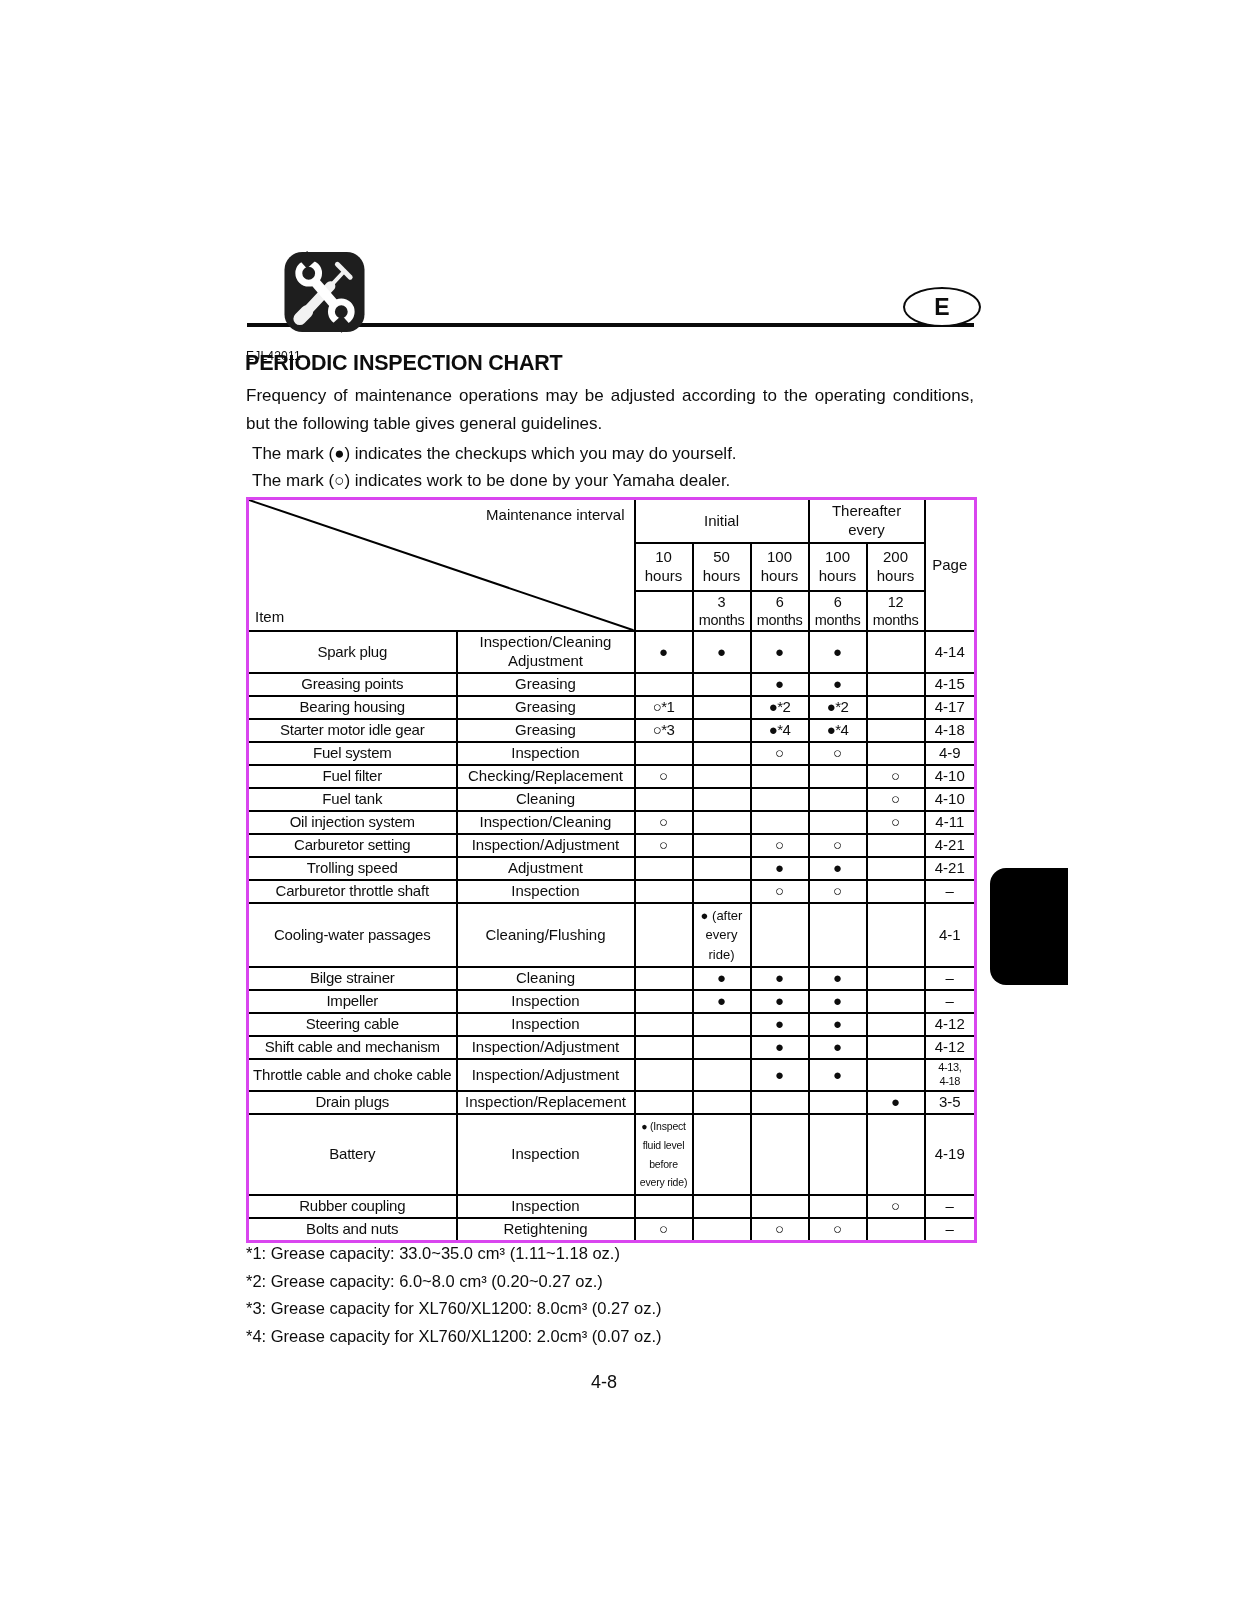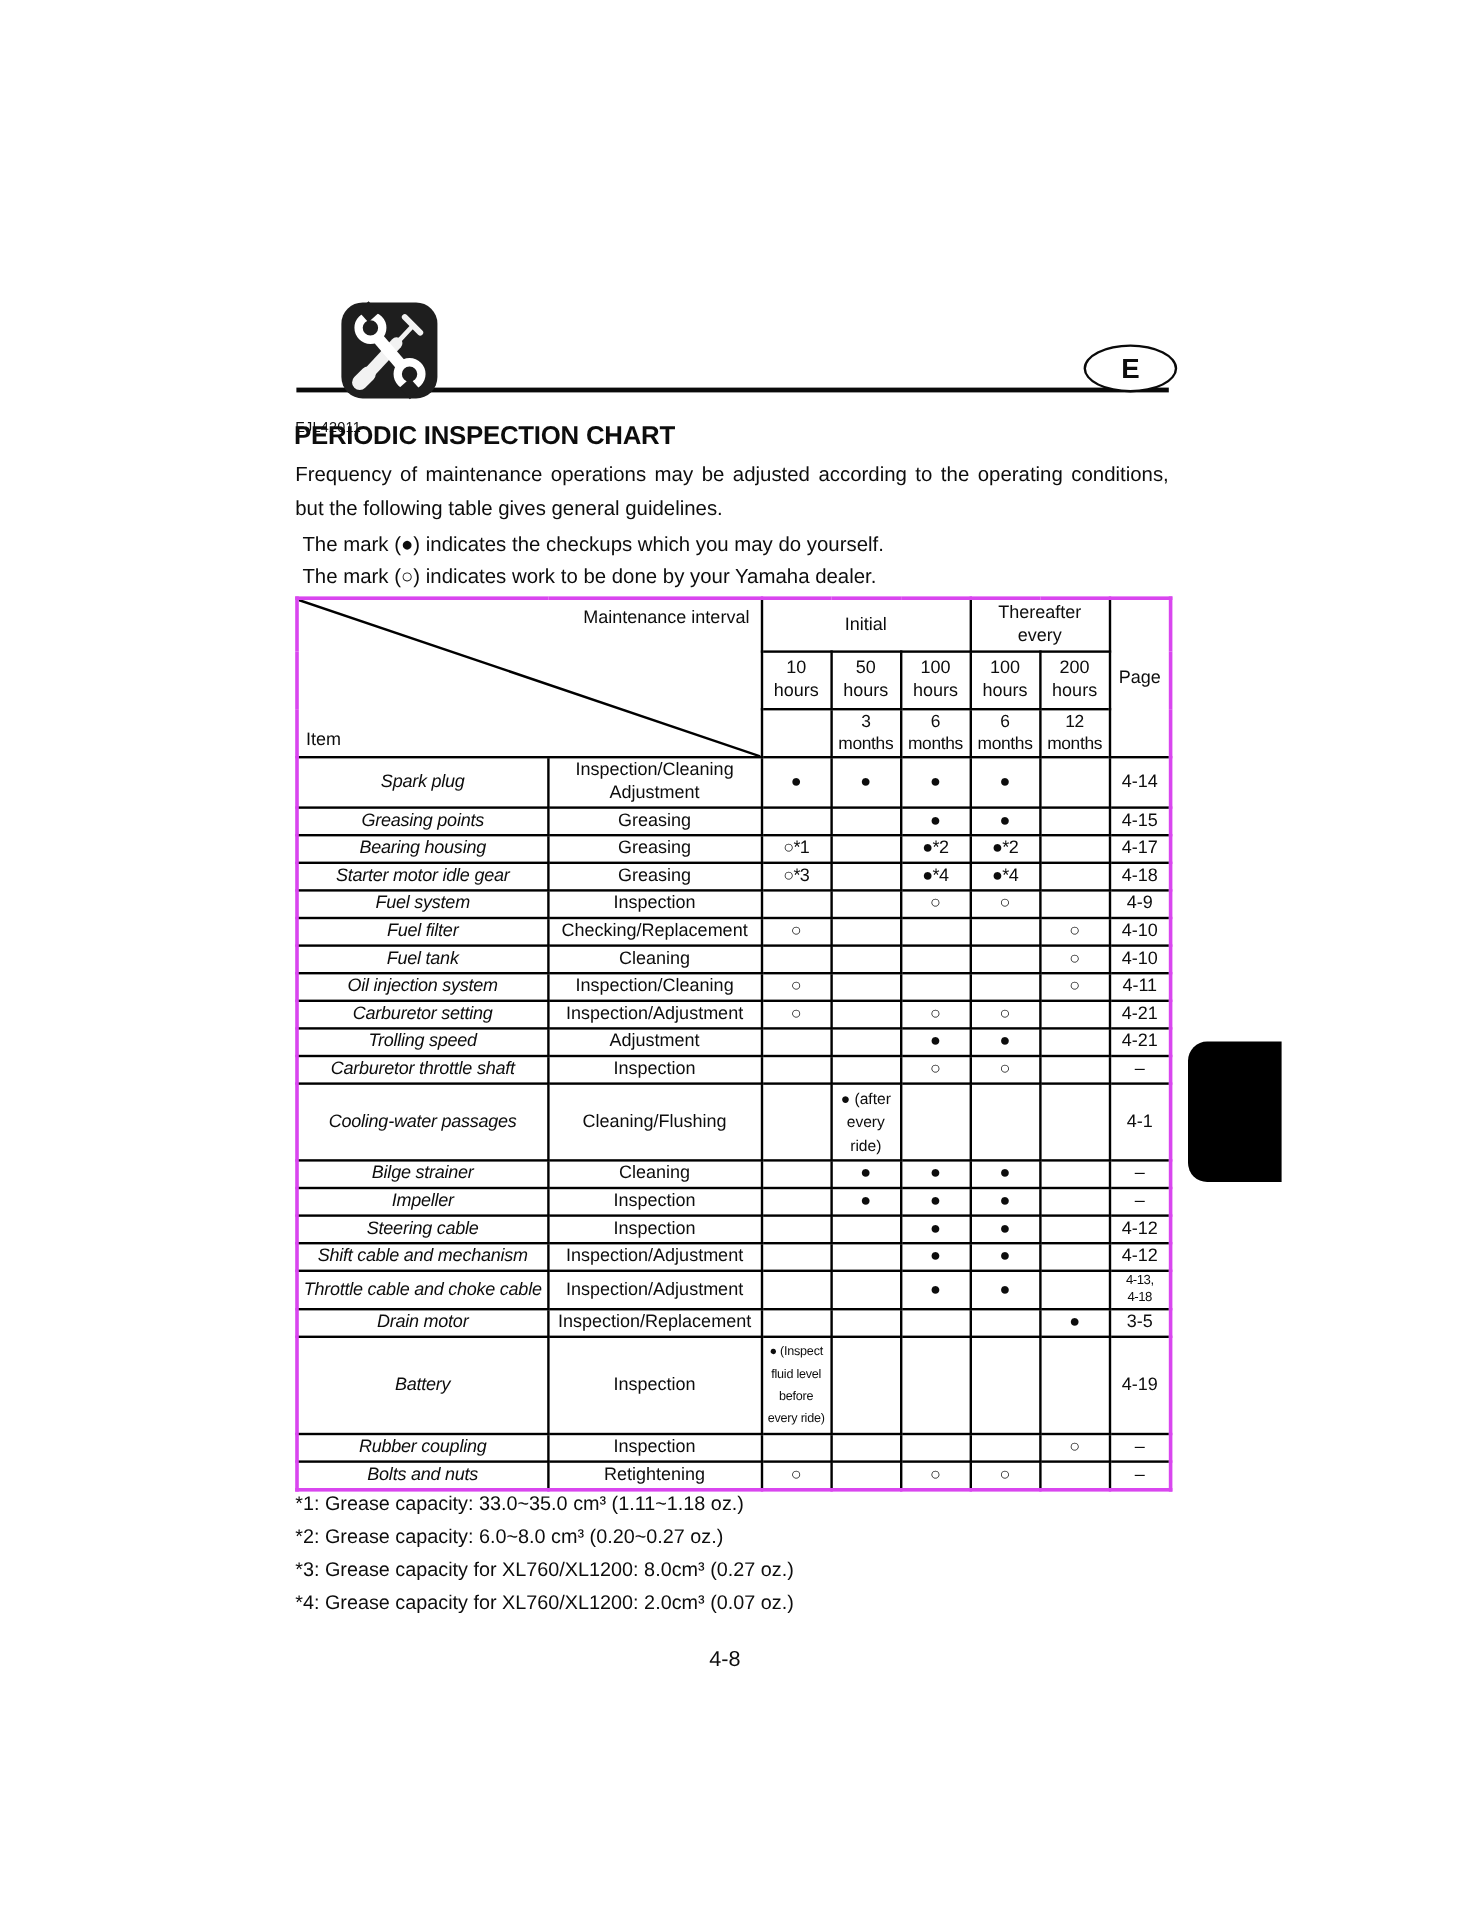--- a/index.html
+++ b/index.html
@@ -41,21 +41,21 @@
     line-height:1.25;
   }
   tr.hr1 th{height:40px;}
   tr.hr2 th{height:44px;font-size:15px;}
   tr.hr3 th{height:34px;font-size:14.5px;letter-spacing:-.3px;}
   th.corner{position:relative;padding:0;}
   th.corner svg{position:absolute;left:0;top:0;width:100%;height:100%;display:block;}
   th.corner .lab-top{position:absolute;top:6px;right:9px;font-size:15px;}
   th.corner .lab-bot{position:absolute;bottom:4px;left:6px;font-size:15px;}
   td.c-item, td.c-op{text-align:left;padding:2px 4px 2px 6px;font-size:15px;height:19px;}
-  td.c-item{letter-spacing:-.2px;font-style:italic;}
+  td.c-item{letter-spacing:-.2px;}
   td.c-mark{font-size:17px;line-height:1.1;}
   td.c-mark.star{font-size:15px;letter-spacing:-.5px;}
   td.c-mark.note{font-size:13px;line-height:1.5;padding:2px 0;}
   td.c-mark.note-sm{font-size:10.5px;line-height:1.8;padding:2px 0;letter-spacing:-.2px;}
   td.c-page{font-size:14.5px;}
   td.c-page.pg-sm{font-size:11px;letter-spacing:-.4px;padding:1px 12px;}
   
   .footnotes{position:absolute;left:246px;top:1240px;width:740px;font-size:16.5px;line-height:27.5px;}
   .page-number{position:absolute;left:246px;top:1372px;width:716px;text-align:center;font-size:18px;}
   .side-tab{position:absolute;left:990px;top:868px;width:78px;height:117px;background:#000;border-radius:16px 0 0 16px;}
@@ -315,21 +315,21 @@
       <td class="c-item">Throttle cable and choke cable</td>
       <td class="c-op">Inspection/Adjustment</td>
       <td class="c-mark"></td>
       <td class="c-mark"></td>
       <td class="c-mark">●</td>
       <td class="c-mark">●</td>
       <td class="c-mark"></td>
       <td class="c-page pg-sm">4-13, 4-18</td>
     </tr>
         <tr>
-      <td class="c-item">Drain motor</td>
+      <td class="c-item">Drain plugs</td>
       <td class="c-op">Inspection/Replacement</td>
       <td class="c-mark"></td>
       <td class="c-mark"></td>
       <td class="c-mark"></td>
       <td class="c-mark"></td>
       <td class="c-mark">●</td>
       <td class="c-page">3-5</td>
     </tr>
         <tr>
       <td class="c-item">Battery</td>

